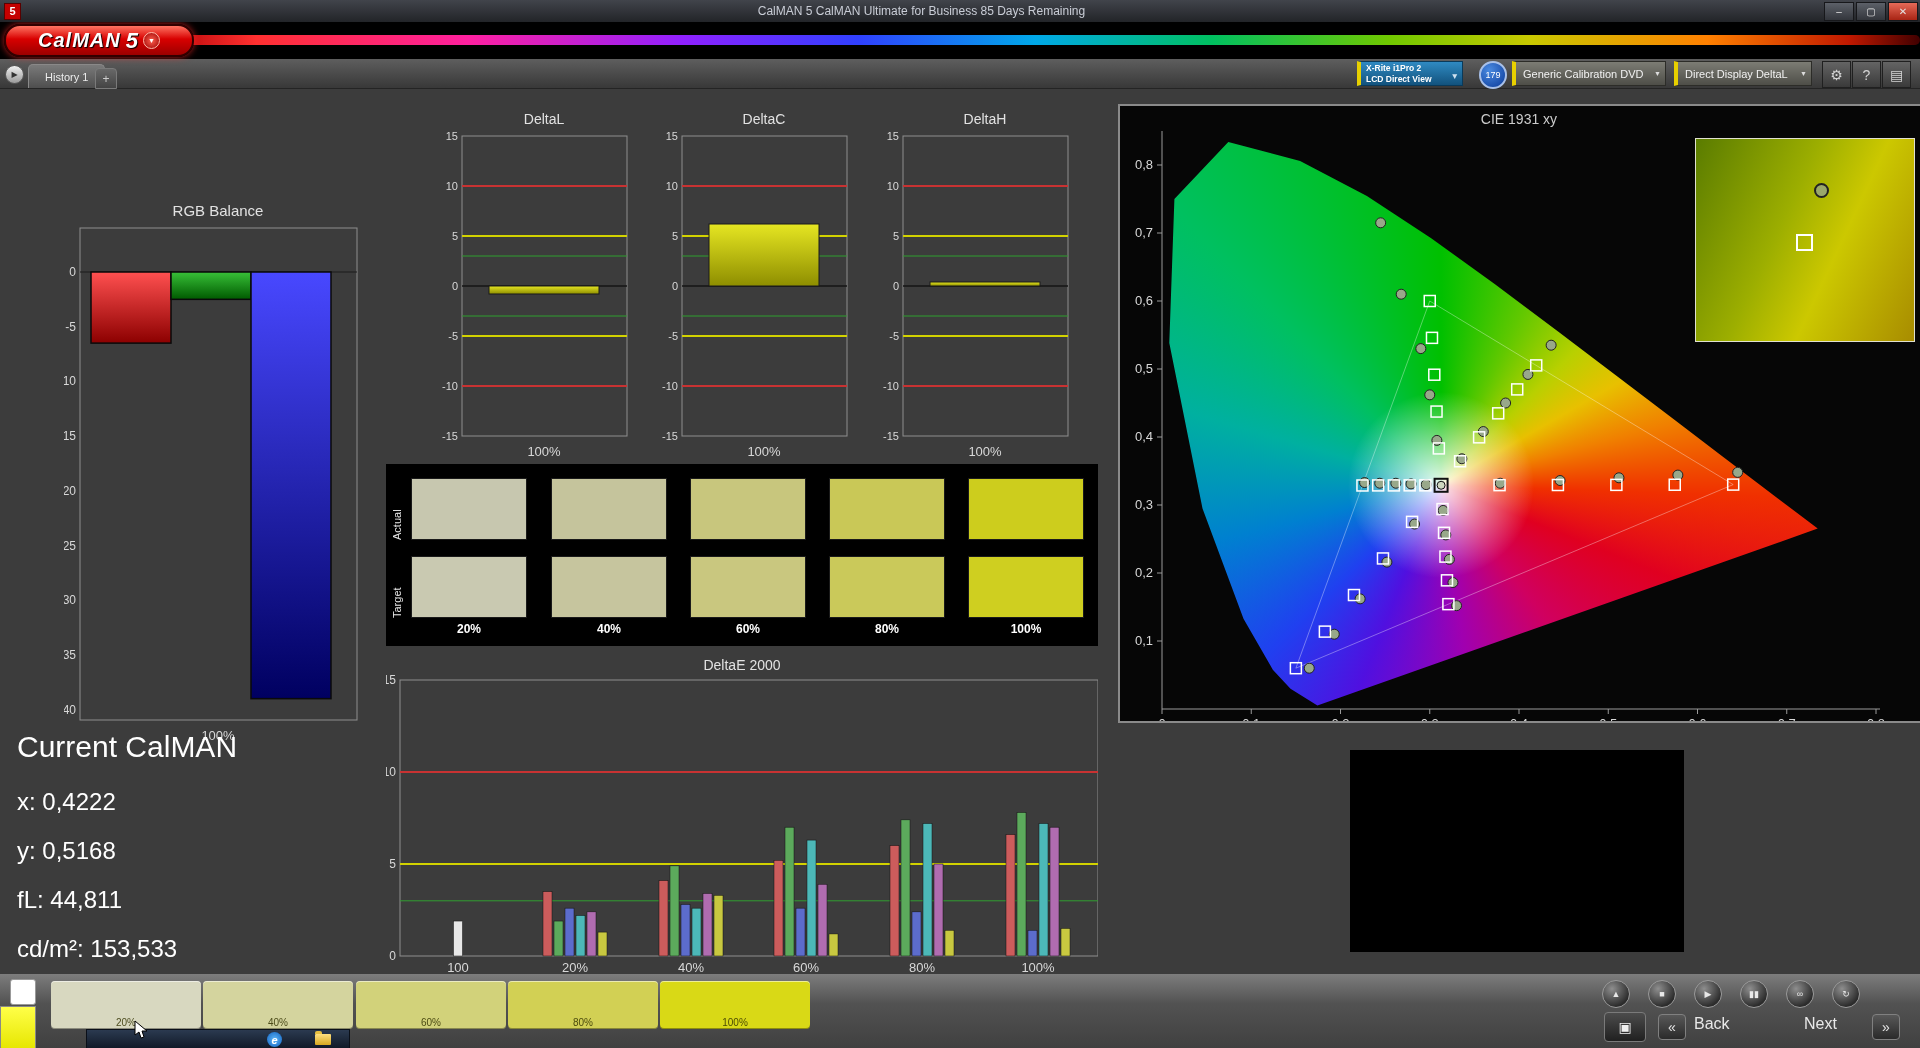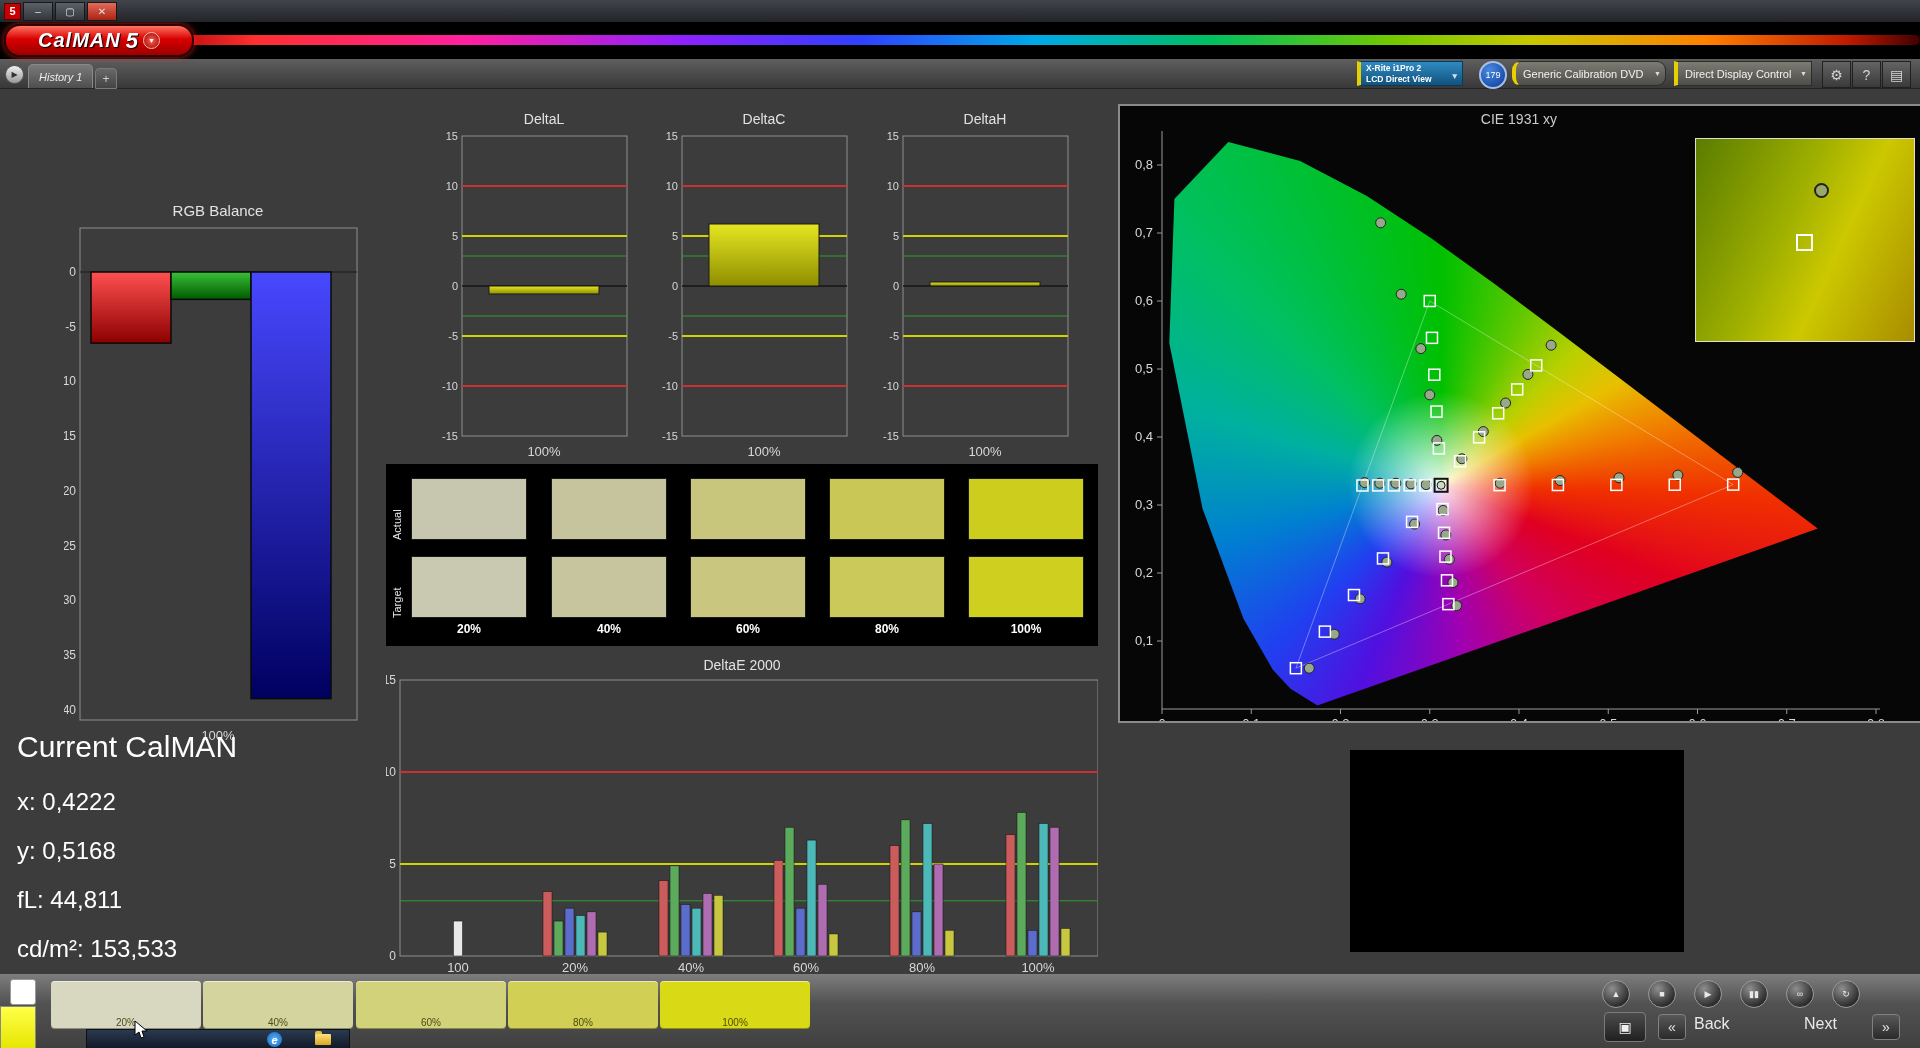--- a/index.html
+++ b/index.html
@@ -30,39 +30,39 @@
   .logo-num{font-size:22px;}
   .logo-dd{width:15px;height:15px;border-radius:50%;background:radial-gradient(#ff6050,#9a0000);
            border:1px solid #ffb8a8;color:#fff;font-size:7px;display:flex;align-items:center;justify-content:center;}
 
   
   .tabrow{position:absolute;top:59px;left:0;right:0;height:29px;background:linear-gradient(#5e5e5e,#383838);
           border-bottom:1px solid #242424;z-index:20;}
   .tab-scroll{position:absolute;left:5px;top:6px;width:17px;height:17px;border-radius:50%;
               background:linear-gradient(#f0f0f0,#9a9a9a);border:1px solid #5a5a5a;color:#333;
               font-size:8px;display:flex;align-items:center;justify-content:center;}
-  .tab{position:absolute;left:28px;top:5px;height:23px;padding:0 10px;display:flex;align-items:center;
+  .tab{position:absolute;left:28px;top:5px;height:23px;padding:0 16px;display:flex;align-items:center;
        background:linear-gradient(#7a7a7a,#4e4e4e);border:1px solid #8a8a8a;border-bottom:none;
-       border-radius:5px 5px 0 0;color:#ececec;font-size:11px;font-style:italic;}
+       border-radius:5px 5px 0 0;color:#ececec;font-size:11px;}
   .tab-add{position:absolute;left:95px;top:9px;width:20px;height:19px;display:flex;align-items:center;
            justify-content:center;background:linear-gradient(#686868,#444);border:1px solid #7a7a7a;
            border-radius:4px 4px 0 0;color:#ccc;font-size:12px;}
   .meter-btn{position:absolute;left:1357px;top:2px;width:106px;height:25px;box-sizing:border-box;
              background:linear-gradient(#2f8ac2,#12527d);border:1px solid #0a3浅a5a;border:1px solid #0a3a5a;
              border-left:4px solid #e8d000;color:#fff;display:flex;flex-direction:column;justify-content:center;
              padding-left:5px;}
   .meter-btn span{font-size:8.5px;line-height:1.2;font-weight:bold;}
   .meter-arrow{position:absolute;right:3px;top:9px;font-size:7px;color:#cfe2f0;}
   .badge{position:absolute;left:1479px;top:2px;width:24px;height:24px;border-radius:50%;
          background:radial-gradient(circle at 35% 30%,#4a8ae0,#0a3a9a);border:2px solid #a8c0e8;
          color:#fff;font-size:9px;display:flex;align-items:center;justify-content:center;}
   .drop-btn{position:absolute;top:2px;height:25px;box-sizing:border-box;display:flex;align-items:center;
             background:linear-gradient(#7c7c74,#4e4e48);border:1px solid #2c2c28;border-left:4px solid #e8d000;
             color:#f2f2f2;font-size:11px;padding:0 16px 0 7px;}
-  .src-btn{left:1512px;width:154px;border-radius:9px;}
+  .src-btn{left:1512px;width:154px;}
   .disp-btn{left:1674px;width:138px;}
   .drop-arrow{position:absolute;right:4px;font-size:7px;color:#ddd;}
   .sq-btn{position:absolute;top:2px;width:27px;height:25px;display:flex;align-items:center;justify-content:center;
           background:linear-gradient(#646464,#3a3a3a);border:1px solid #202020;color:#d4d4d4;font-size:14px;}
 
   
   .page-title{position:absolute;left:26px;top:94px;font-size:41px;color:#f4f4f4;}
   .chart{position:absolute;}
   #rgb-chart{left:64px;top:200px;width:300px;height:548px;}
   #deltaL-chart{left:422px;top:110px;width:210px;height:352px;}
@@ -136,20 +136,21 @@
                background:#e8c040;border-radius:2px 2px 0 0;}
   .cursor-svg{position:absolute;left:134px;top:1020px;z-index:50;}
 </style>
 </head>
 <body>
 
 <div class="screen">
 
   <div class="titlebar">
     <div class="app-icon">5</div>
+    <div class="win-title">CalMAN 5 CalMAN Ultimate for Business 85 Days Remaining</div>
     <div class="winbtns">
       <div class="winbtn">–</div>
       <div class="winbtn">▢</div>
       <div class="winbtn close">✕</div>
     </div>
   </div>
 
   <div class="logo-row">
     <div class="rainbow"></div>
     <div class="logo">
@@ -168,21 +169,21 @@
       <span>X-Rite i1Pro 2</span>
       <span>LCD Direct View</span>
       <span class="meter-arrow">▼</span>
     </div>
     <div class="badge">179</div>
     <div class="drop-btn src-btn">
       <span>Generic Calibration DVD</span>
       <span class="drop-arrow">▼</span>
     </div>
     <div class="drop-btn disp-btn">
-      <span>Direct Display Control</span>
+      <span>Direct Display DeltaL</span>
       <span class="drop-arrow">▼</span>
     </div>
     <div class="sq-btn" style="left:1822px;">
       <span>⚙</span>
       </div>
     <div class="sq-btn" style="left:1852px;">
       <span>?</span>
       </div>
     <div class="sq-btn" style="left:1882px;">
       <span>▤</span>

